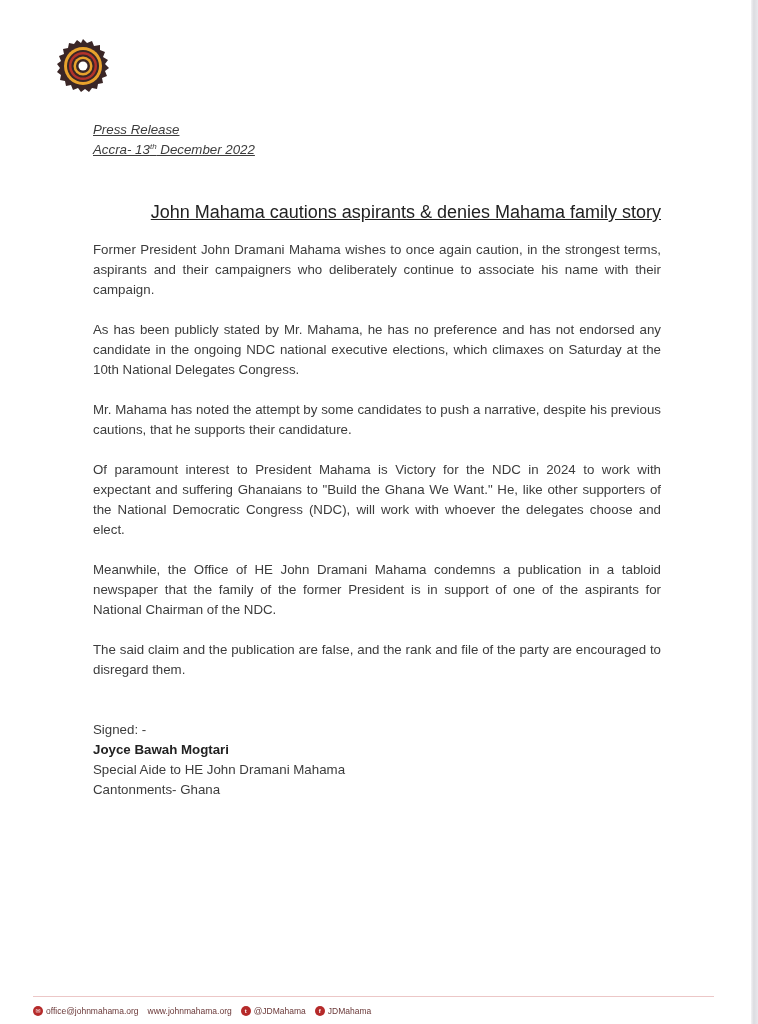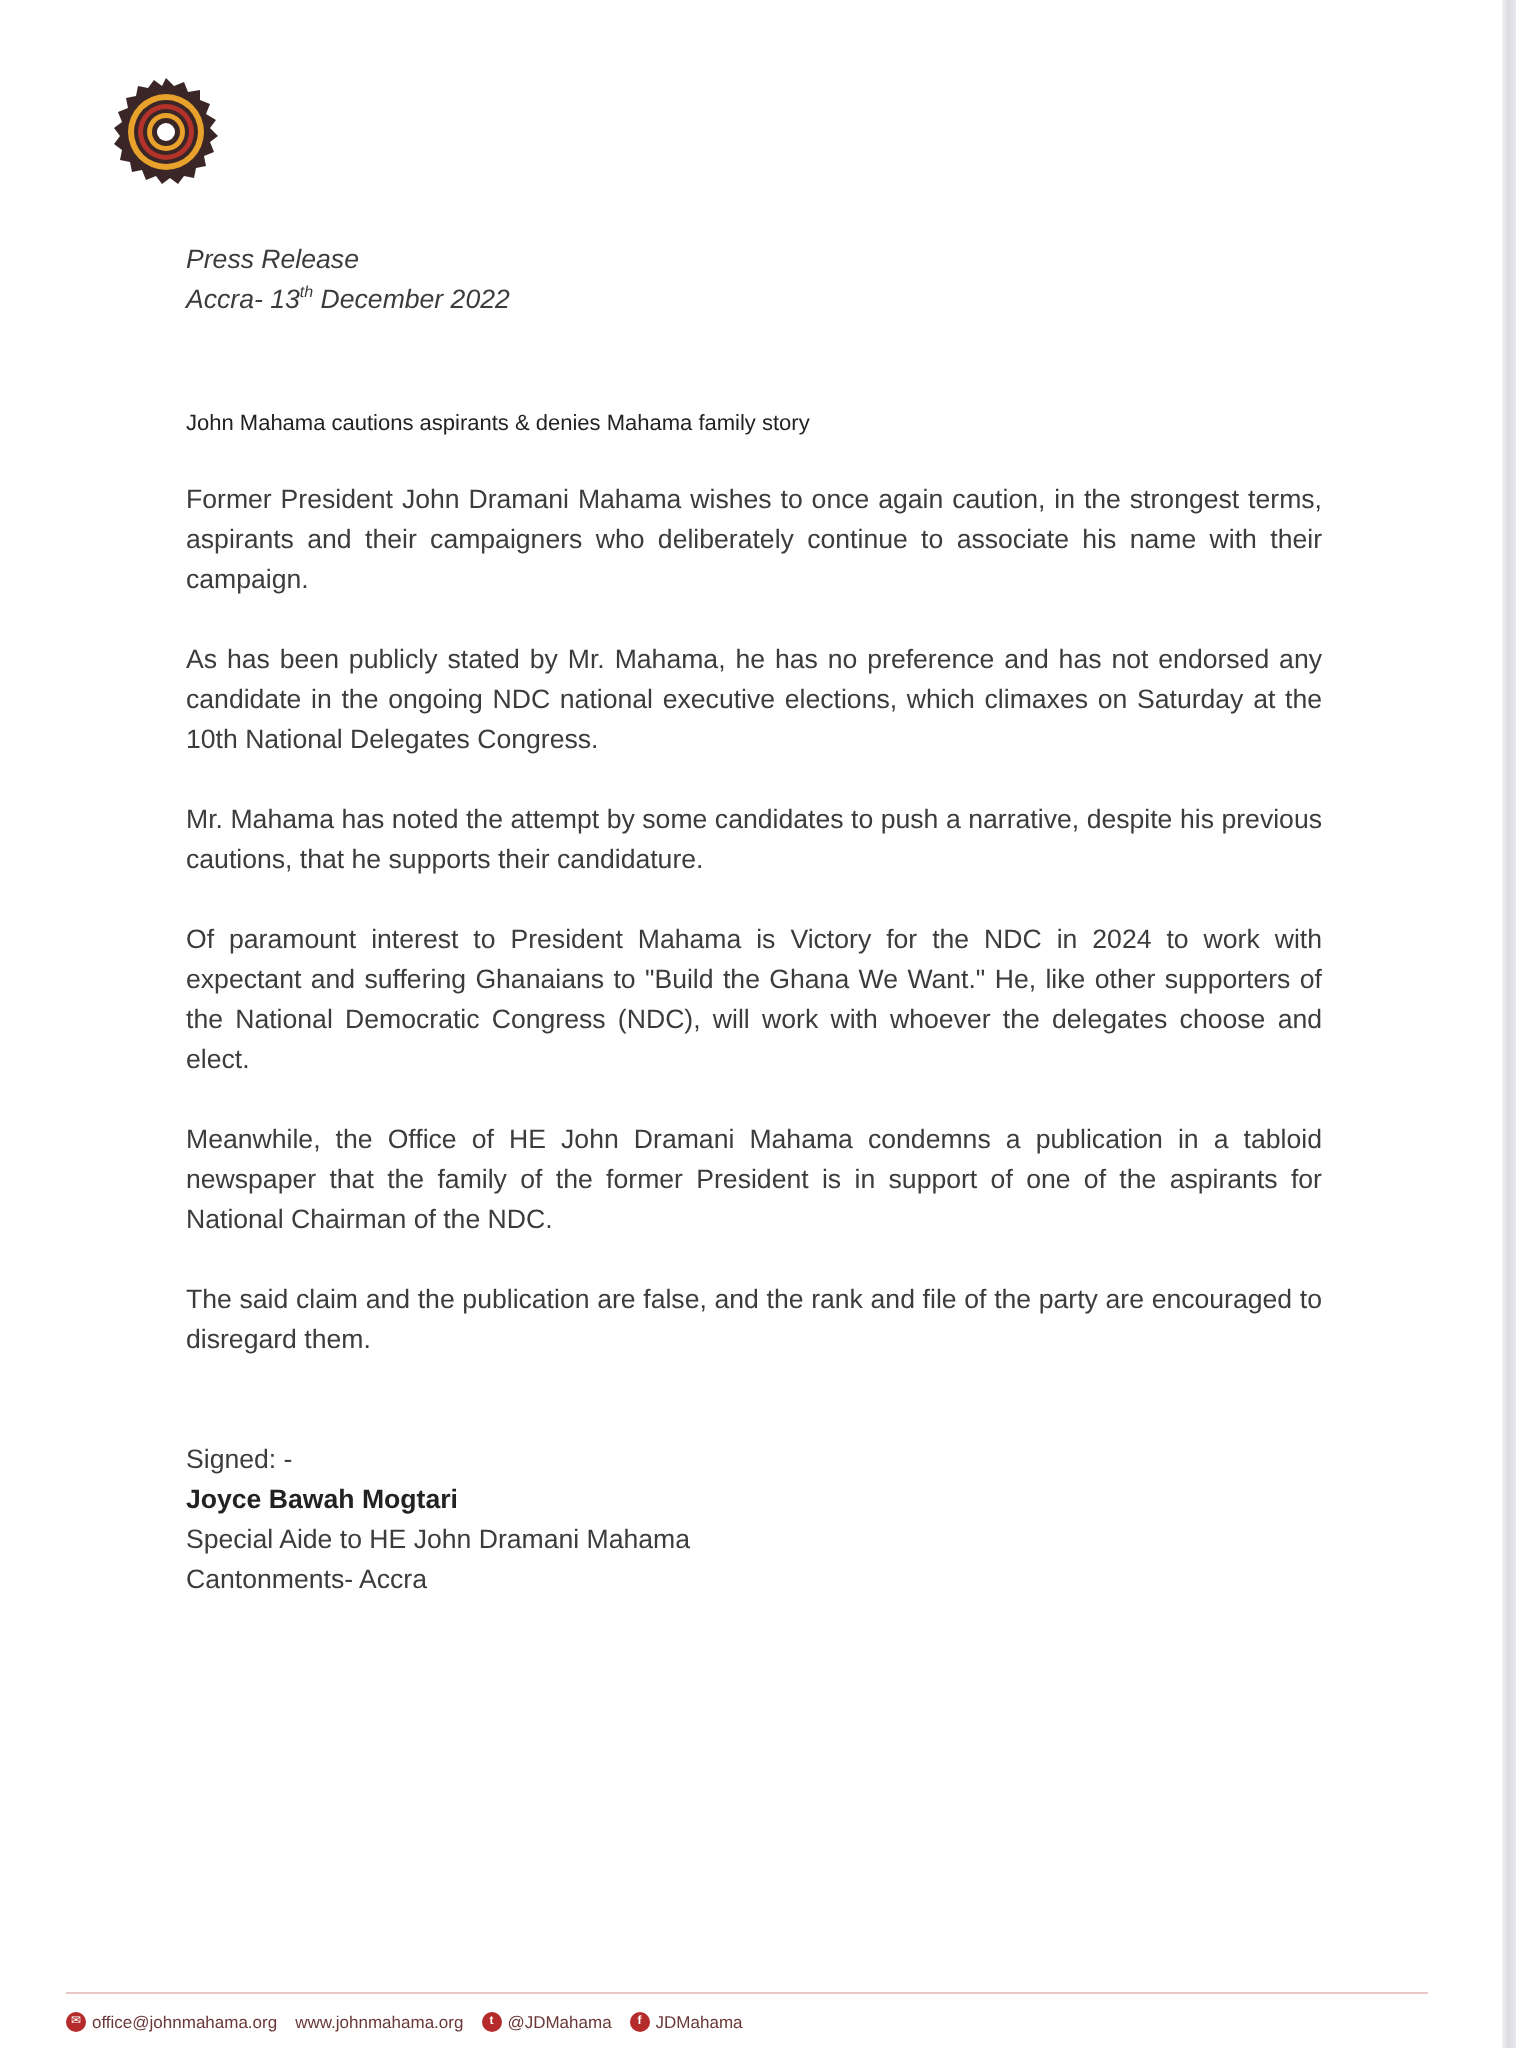--- a/index.html
+++ b/index.html
@@ -20,24 +20,24 @@
     .seal { width: 56px; height: 56px; margin-right: 6px; }
     .lh-text { font-family: "Liberation Serif", "DejaVu Serif", serif; color: #3a2a2a; }
     .lh-line1 { font-size: 11px; letter-spacing: 0.3px; line-height: 12px; color: #4a3a38; }
     .lh-line2 { font-size: 21px; letter-spacing: 0.6px; line-height: 22px; color: #3a2626; }
     .lh-line3 { font-size: 11px; letter-spacing: 0.8px; line-height: 12px; color: #6a5a58; }
 
     .doc {
       position: absolute; left: 93px; top: 120px; width: 568px;
       color: #3c3c3c; font-size: 13.3px; line-height: 20px;
     }
-    .dateline { font-style: italic; line-height: 20px; }
+    .dateline { font-style: italic; text-decoration: underline; line-height: 20px; }
     .dateline sup { font-size: 8px; line-height: 0; }
     .headline {
-      text-align: left; margin-top: 42px; color: #222; font-size: 11px;
+      text-align: right; margin-top: 42px; color: #222; font-size: 18px; text-decoration: underline;
     }
     .para { text-align: justify; margin-top: 20px; }
     .para.first { margin-top: 18px; }
     .signature { margin-top: 40px; }
     .sig-name { font-weight: bold; color: #222; }
 
     .footer-rule {
       position: absolute; left: 33px; top: 996px; width: 681px; height: 1px;
       background: #ecc7c7;
     }
@@ -86,21 +86,21 @@
   <p class="para" style="margin-bottom:0">As has been publicly stated by Mr. Mahama, he has no preference and has not endorsed any candidate in the ongoing NDC national executive elections, which climaxes on Saturday at the 10th National Delegates Congress.</p>
   <p class="para" style="margin-bottom:14px">Mr. Mahama has noted the attempt by some candidates to push a narrative, despite his previous cautions, that he supports their candidature.</p>
   <p class="para" style="margin-bottom:12px">Of paramount interest to President Mahama is Victory for the NDC in 2024 to work with expectant and suffering Ghanaians to "Build the Ghana We Want." He, like other supporters of the National Democratic Congress (NDC), will work with whoever the delegates choose and elect.</p>
   <p class="para" style="margin-bottom:0">Meanwhile, the Office of HE John Dramani Mahama condemns a publication in a tabloid newspaper that the family of the former President is in support of one of the aspirants for National Chairman of the NDC.</p>
   <p class="para" style="margin-bottom:0">The said claim and the publication are false, and the rank and file of the party are encouraged to disregard them.</p>
 
   <div class="signature">
     <div>Signed: -</div>
     <div class="sig-name">Joyce Bawah Mogtari</div>
     <div>Special Aide to HE John Dramani Mahama</div>
-    <div>Cantonments- Accra</div>
+    <div>Cantonments- Ghana</div>
   </div>
 </div>
 
 <div class="footer-rule"></div>
 <div class="footer">
   <div class="f-item">
     <span class="f-icon">✉</span>
     <span>office@johnmahama.org</span>
   </div>
   <div class="f-item">

